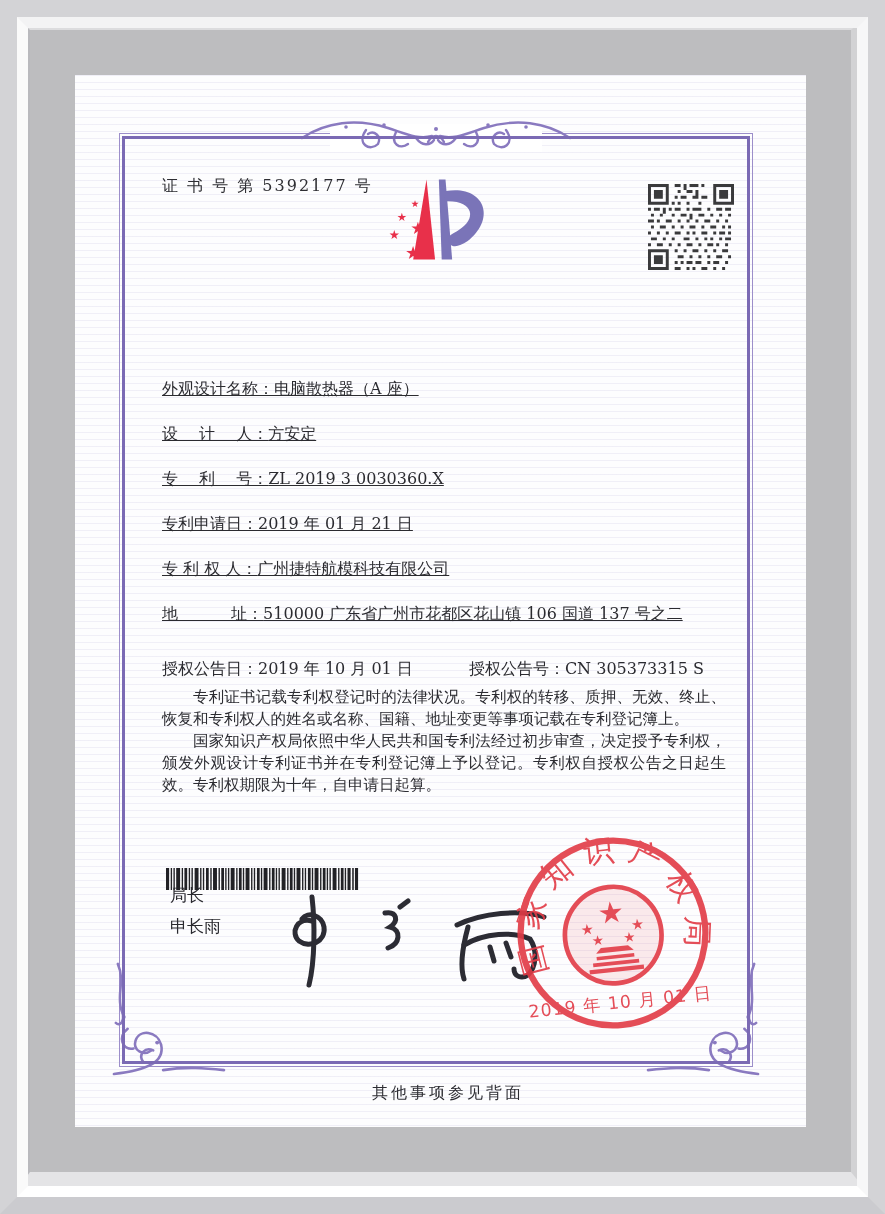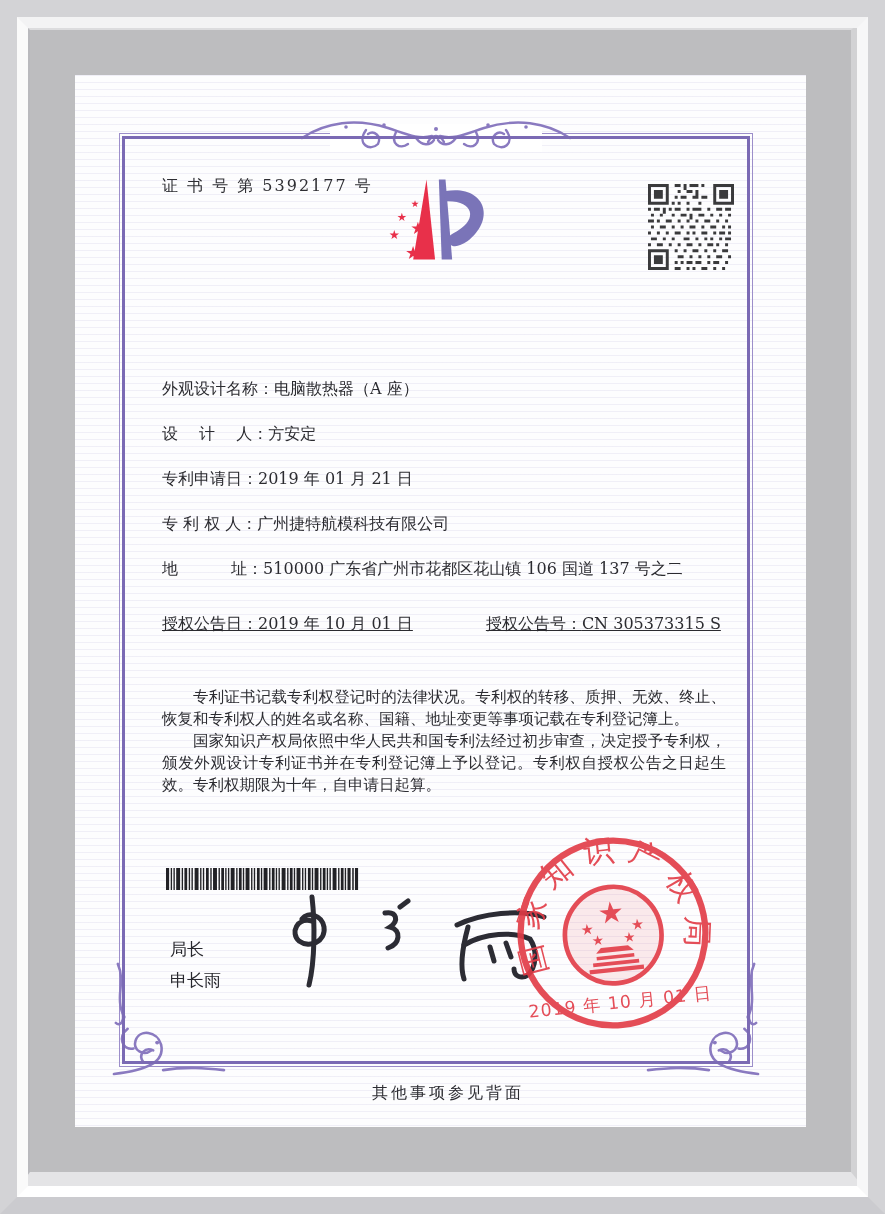--- a/index.html
+++ b/index.html
@@ -34,31 +34,31 @@
   .flourish.br { right:-12px; bottom:-12px; transform:scaleX(-1); }
 
   
   .cert-no { position:absolute; left:42px; top:42px; font-size:16px; letter-spacing:2px; color:#2e2e33; }
   .logo { position:absolute; left:50%; top:36px; transform:translateX(-50%); width:152px; height:118px; }
   .qr { position:absolute; right:18px; top:50px; width:86px; height:86px; }
   .title { position:absolute; left:0; top:148px; width:100%; text-align:center;
            font-size:37px; font-weight:600; letter-spacing:7px; color:#3a3a40; }
 
   .fields { position:absolute; left:42px; right:22px; top:245px; font-size:16px; color:#2b2b30; }
-  .field-row { height:45px; white-space:nowrap; }
+  .field-row { height:45px; white-space:nowrap;text-decoration:underline; }
   .field-label { white-space:pre; }
-  .grant-row { margin-top:10px; display:flex; gap:73px; white-space:nowrap;text-decoration:underline; }
+  .grant-row { margin-top:10px; display:flex; gap:56px; white-space:nowrap; }
 
   .paras { position:absolute; left:42px; right:26px; top:552px; font-size:15.5px;
            line-height:22px; color:#2c2c32; text-align:justify; }
   .paras p { text-indent:2em; }
 
   .barcode { position:absolute; left:46px; top:734px; width:196px; height:22px; }
 
-  .director { position:absolute; left:50px; top:800px; font-size:17px; color:#28282e; line-height:31px;
+  .director { position:absolute; left:50px; top:746px; font-size:17px; color:#28282e; line-height:31px;
               font-family:"DejaVu Sans","Liberation Sans",sans-serif; }
   .signature { position:absolute; left:132px; top:748px; width:330px; height:112px; }
 
   .seal { position:absolute; left:388px; top:694px; width:210px; height:210px; opacity:.9; }
 
   .page-info { position:absolute; left:0; top:898px; width:100%; text-align:center;
                font-size:15px; color:#2d2d33; letter-spacing:2px; }
   .back-note { position:absolute; left:56px; width:634px; top:1008px; text-align:center;
                font-size:16px; color:#2d2d33; letter-spacing:3px; }
 
@@ -132,20 +132,21 @@
 
         <svg class="qr" viewBox="0 0 29 29">
           <path fill="#3a3a3c" fill-rule="evenodd" d="M0 0h7v7h-7z M1 1h5v5h-5z M2 2h3v3h-3z M22 0h7v7h-7z M23 1h5v5h-5z M24 2h3v3h-3z M0 22h7v7h-7z M1 23h5v5h-5z M2 24h3v3h-3z"></path>
           <path fill="#3a3a3c" d="M9 0h2v1h-2z M12 0h1v2h-1z M14 0h3v1h-3z M18 0h1v1h-1z M10 2h1v1h-1z M13 2h2v1h-2z M16 2h1v2h-1z M9 4h1v1h-1z M11 4h2v1h-2z M15 4h2v1h-2z M18 4h2v1h-2z M8 6h1v1h-1z M10 6h1v1h-1z M13 6h1v1h-1z M17 6h1v1h-1z M0 8h1v1h-1z M2 8h2v1h-2z M5 8h1v2h-1z M7 8h1v1h-1z M9 8h2v1h-2z M13 8h1v1h-1z M15 8h3v1h-3z M20 8h1v1h-1z M23 8h2v1h-2z M26 8h2v1h-2z M1 10h1v1h-1z M4 10h1v1h-1z M8 10h1v1h-1z M11 10h2v1h-2z M14 10h1v2h-1z M17 10h2v1h-2z M21 10h1v1h-1z M24 10h1v1h-1z M27 10h1v1h-1z M0 12h2v1h-2z M3 12h1v1h-1z M6 12h2v1h-2z M10 12h1v1h-1z M13 12h1v1h-1z M16 12h1v1h-1z M19 12h2v1h-2z M23 12h1v1h-1z M26 12h1v1h-1z M1 14h1v1h-1z M4 14h2v1h-2z M8 14h1v1h-1z M11 14h1v1h-1z M14 14h2v1h-2z M18 14h1v1h-1z M21 14h2v1h-2z M25 14h1v1h-1z M27 14h1v1h-1z M0 16h1v1h-1z M3 16h1v1h-1z M6 16h1v1h-1z M9 16h2v1h-2z M13 16h1v1h-1z M15 16h1v1h-1z M18 16h2v1h-2z M22 16h1v1h-1z M24 16h2v1h-2z M27 16h1v1h-1z M1 18h2v1h-2z M5 18h1v1h-1z M8 18h1v1h-1z M12 18h2v1h-2z M16 18h1v1h-1z M19 18h1v1h-1z M21 18h1v1h-1z M24 18h1v1h-1z M26 18h2v1h-2z M0 20h1v1h-1z M3 20h2v1h-2z M7 20h1v1h-1z M10 20h1v1h-1z M13 20h2v1h-2z M17 20h1v1h-1z M20 20h2v1h-2z M23 20h1v1h-1z M26 20h1v1h-1z M9 22h1v1h-1z M12 22h1v1h-1z M15 22h2v1h-2z M19 22h1v1h-1z M22 22h1v1h-1z M25 22h2v1h-2z M10 24h2v1h-2z M14 24h1v1h-1z M17 24h1v1h-1z M20 24h1v1h-1z M23 24h2v1h-2z M27 24h1v1h-1z M9 26h1v1h-1z M11 26h1v1h-1z M13 26h2v1h-2z M16 26h2v1h-2z M20 26h1v1h-1z M22 26h2v1h-2z M26 26h1v1h-1z M9 28h2v1h-2z M13 28h1v1h-1z M15 28h1v1h-1z M18 28h2v1h-2z M22 28h1v1h-1z M25 28h1v1h-1z"></path>
         </svg>
 
 
         <div class="fields">
           <div class="field-row"><span class="field-label">外观设计名称：</span><span>电脑散热器（A 座）</span></div>
           <div class="field-row"><span class="field-label">设　 计　 人：</span><span>方安定</span></div>
+          <div class="field-row"><span class="field-label">专　 利　 号：</span><span>ZL 2019 3 0030360.X</span></div>
           <div class="field-row"><span class="field-label">专利申请日：</span><span>2019 年 01 月 21 日</span></div>
           <div class="field-row"><span class="field-label">专 利 权 人：</span><span>广州捷特航模科技有限公司</span></div>
           <div class="field-row"><span class="field-label">地　　　 址：</span><span>510000 广东省广州市花都区花山镇 106 国道 137 号之二</span></div>
           <div class="grant-row">
             <span><span>授权公告日：</span><span>2019 年 10 月 01 日</span></span>
             <span><span>授权公告号：</span><span>CN 305373315 S</span></span>
           </div>
         </div>
 
         <div class="paras">

